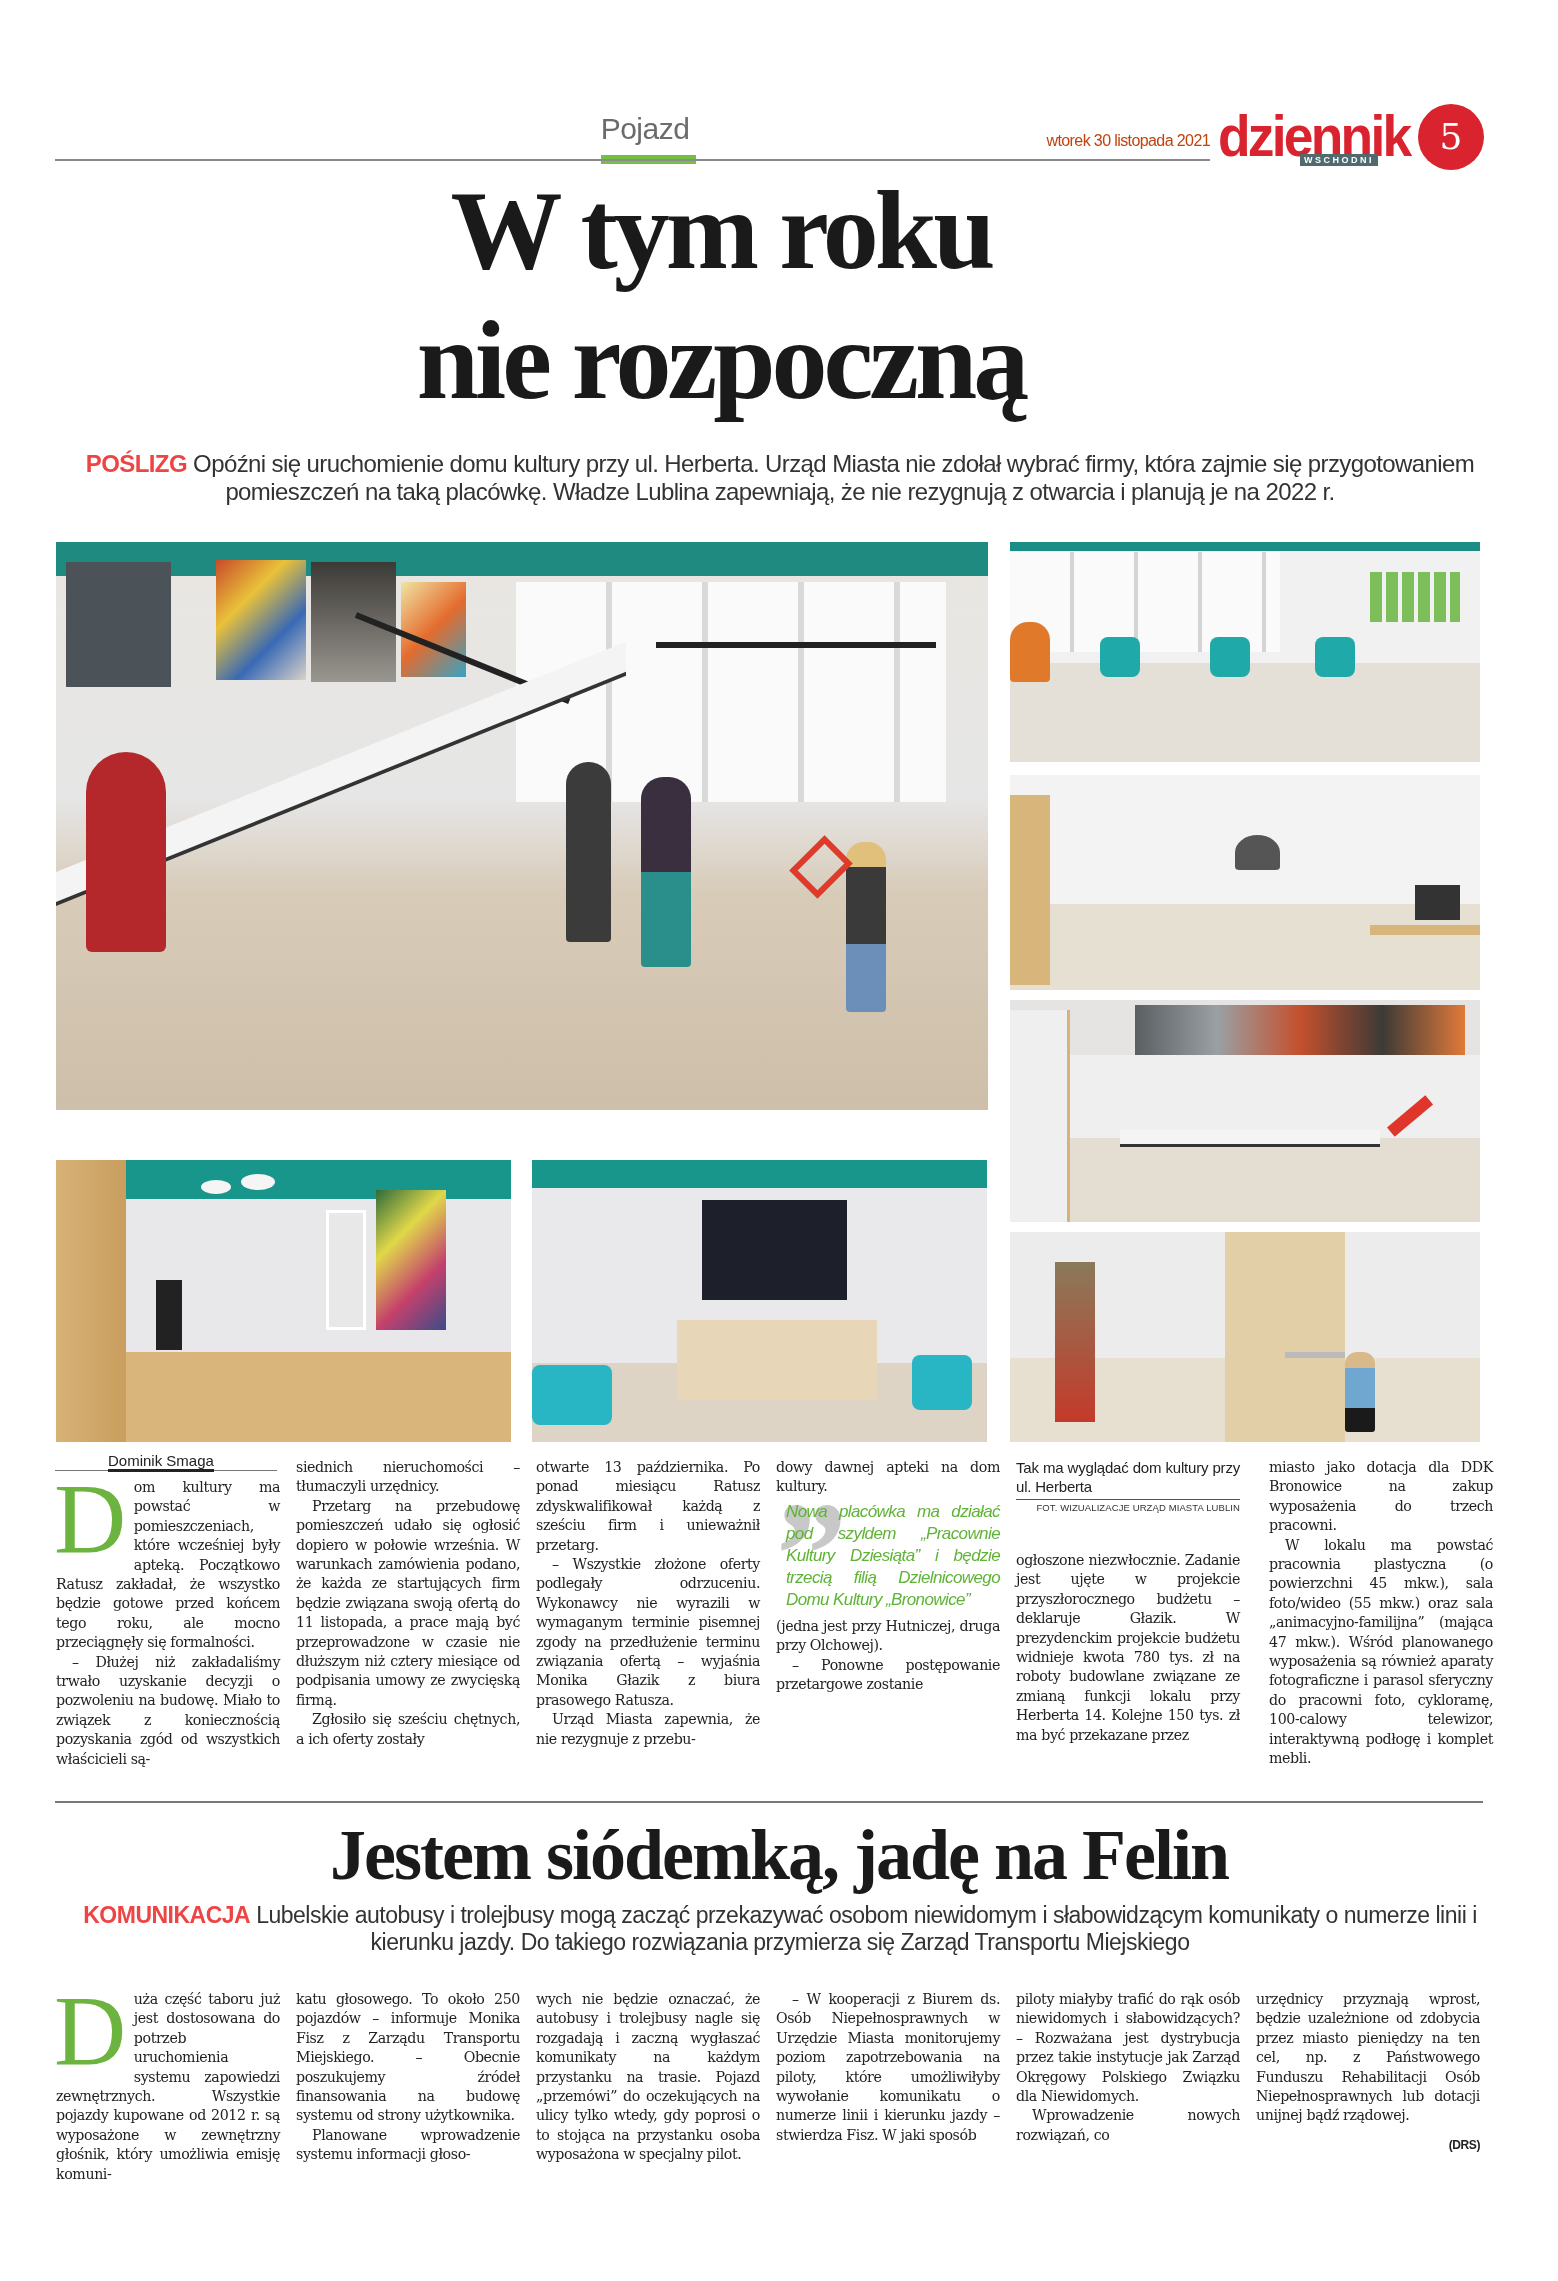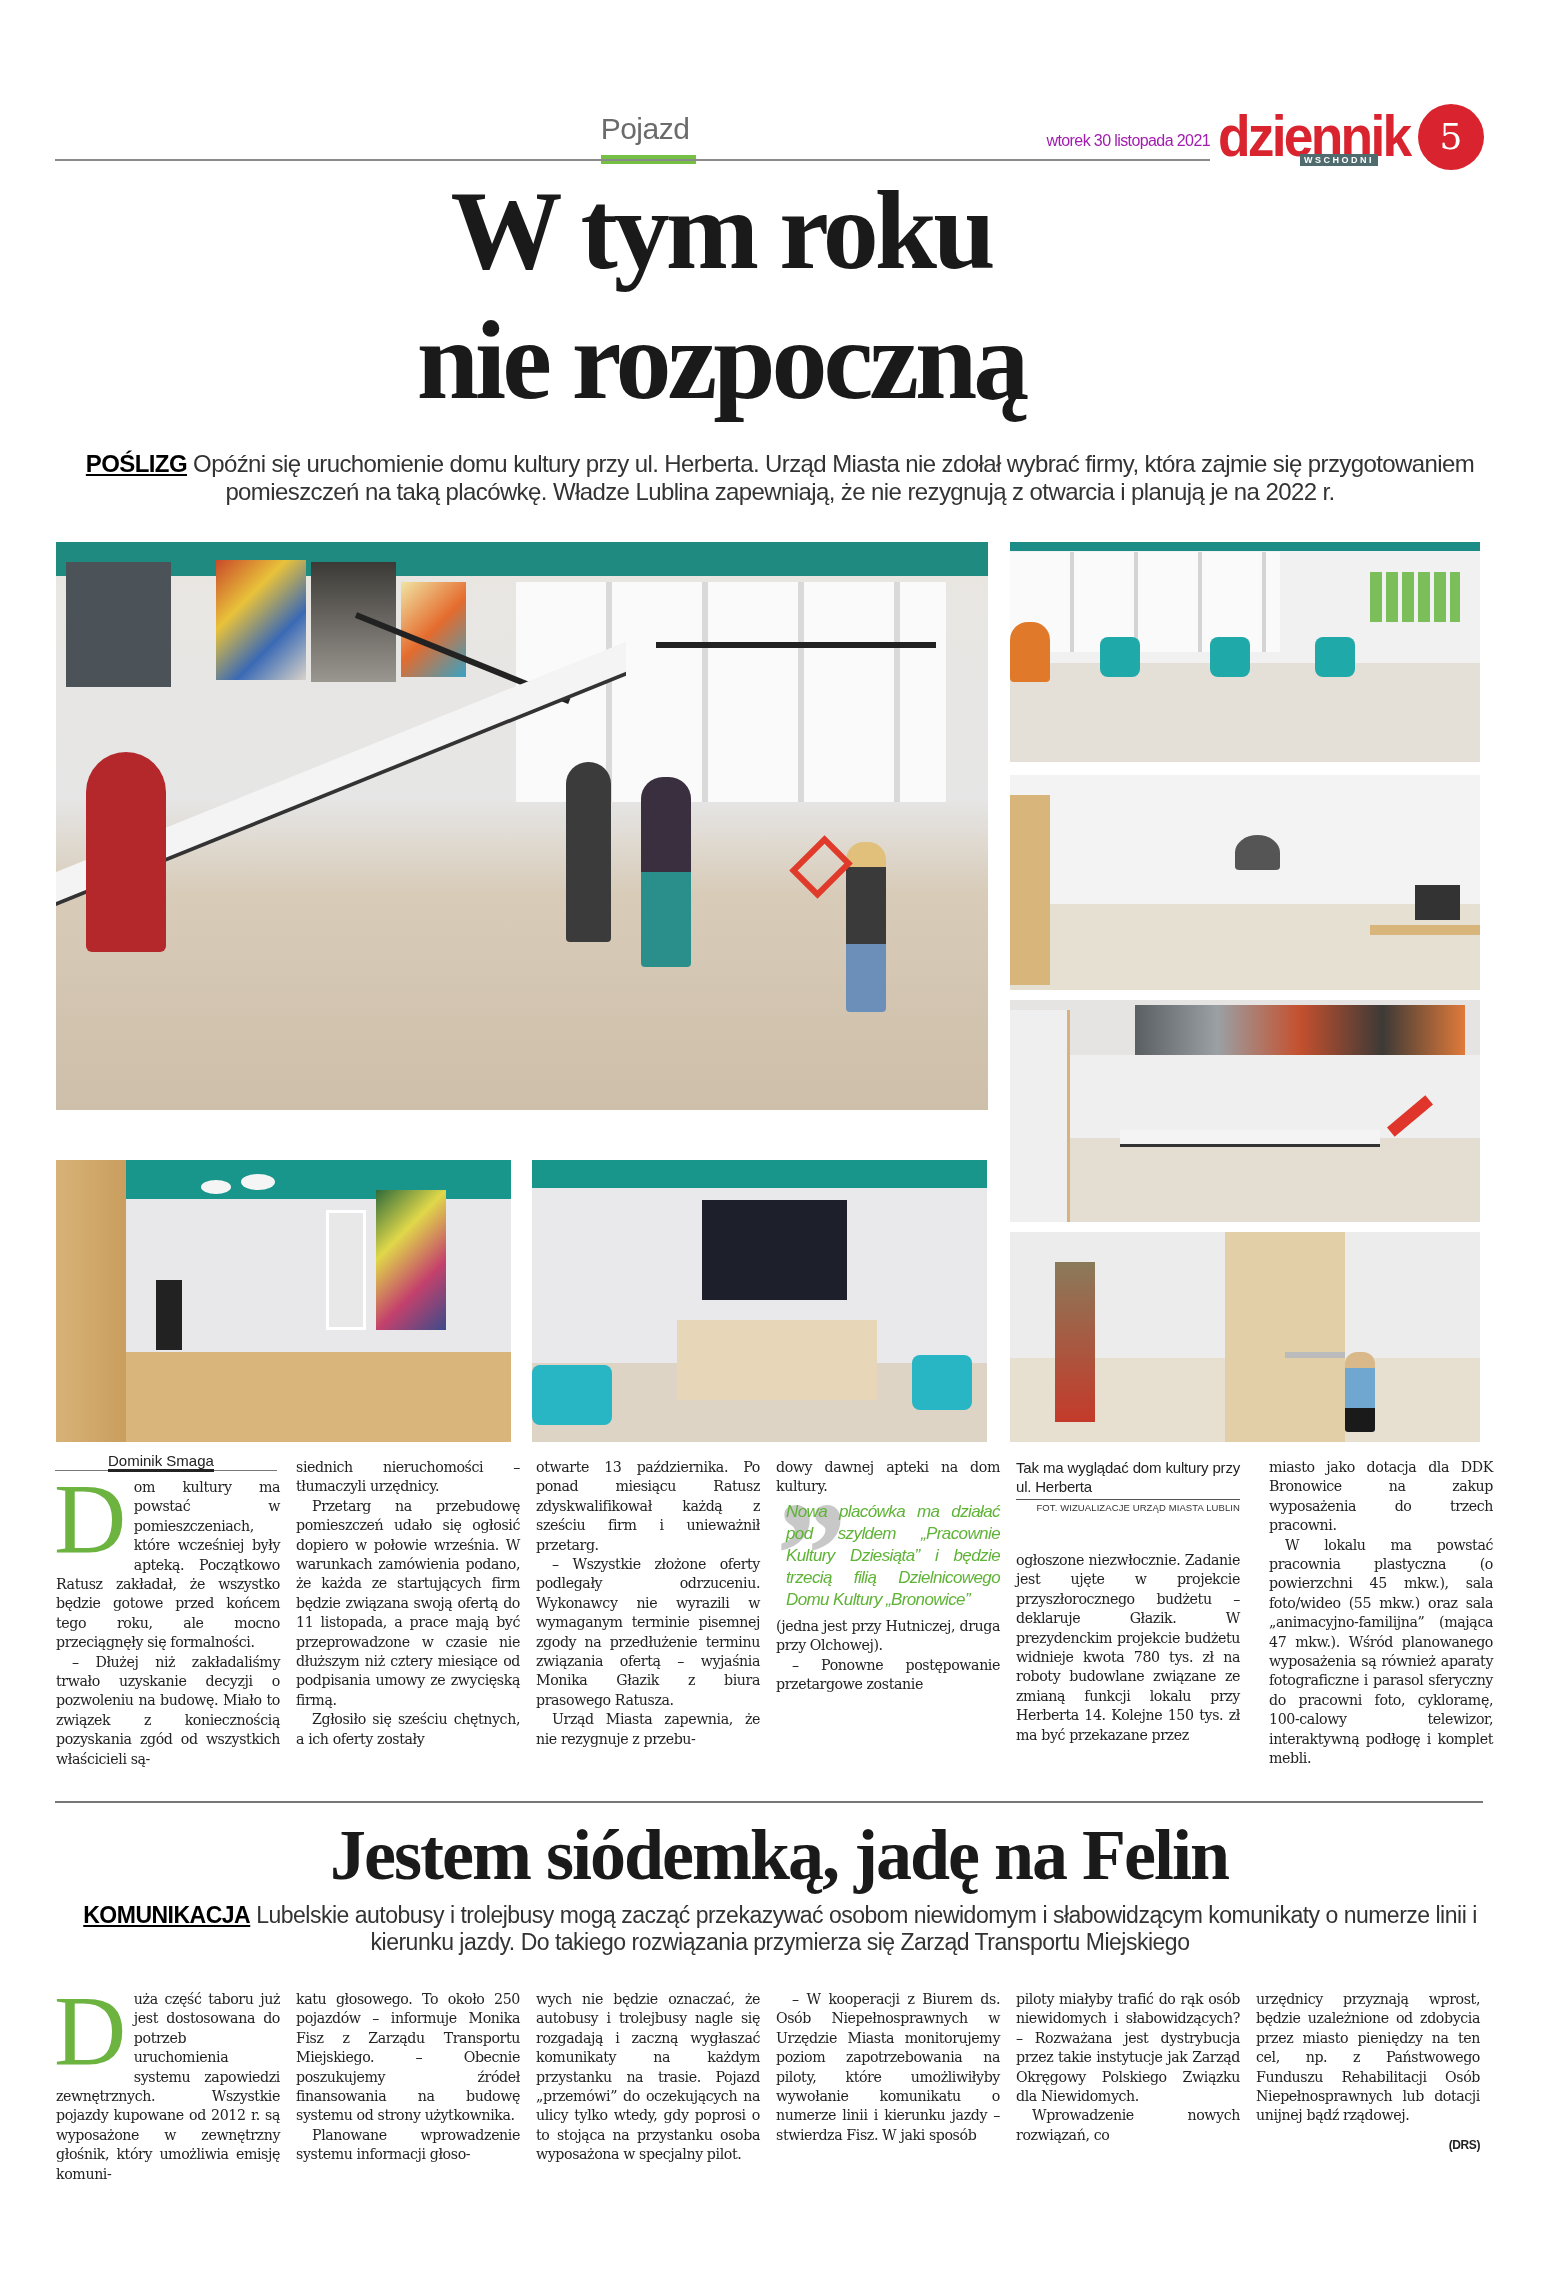--- a/index.html
+++ b/index.html
@@ -7,39 +7,39 @@
   body { position: relative; font-family: "DejaVu Serif", serif; color: #1c1c1c; }
 
   .abs { position: absolute; }
 
   
   .section-label { left: 595px; top: 112px; width: 100px; text-align: center;
     font-family: "Liberation Sans", sans-serif; font-size: 30px; color: #6b6b6b; letter-spacing: -0.5px; font-weight: 300; }
   .section-bar { left: 601px; top: 155px; width: 95px; height: 9px; background: #74bf44; }
   .header-rule { left: 55px; top: 159px; width: 1155px; height: 2px; background: #8a8a8a; }
   .date { left: 1030px; top: 132px; width: 180px; text-align: right;
-    font-family: "Liberation Sans", sans-serif; font-size: 16px; color: #a21caf; letter-spacing: -0.6px; }
+    font-family: "Liberation Sans", sans-serif; font-size: 16px; color: #c2410c; letter-spacing: -0.6px; }
   .logo { left: 1218px; top: 104px; width: 185px; height: 72px; }
   .logo-word { position: absolute; left: 0; top: 0; font-family: "Liberation Sans", sans-serif;
     font-weight: 700; font-size: 58px; line-height: 64px; color: #d9232e; letter-spacing: -3px; transform: scaleX(0.92); transform-origin: left; }
   .logo-sub { position: absolute; left: 82px; top: 50px; background: #4f6b6e; color: #fff;
     font-family: "Liberation Sans", sans-serif; font-size: 9px; font-weight: 700; letter-spacing: 2.5px; padding: 1px 4px; }
   .page-num { left: 1418px; top: 104px; width: 66px; height: 66px; border-radius: 50%; background: #d9232e;
     color: #fff; font-family: "DejaVu Serif", serif; font-size: 36px; line-height: 66px; text-align: center; }
 
   
   .title { left: 0; width: 1442px; text-align: center; font-family: "Liberation Serif", serif; font-weight: 700;
     color: #1a1a1a; letter-spacing: -4px; }
   .title-1 { top: 170px; font-size: 112px; line-height: 120px; }
   .title-2 { top: 300px; font-size: 112px; line-height: 120px; }
 
   .lede { left: 60px; width: 1440px; text-align: center; font-family: "Liberation Sans", sans-serif;
     font-size: 24px; line-height: 28px; color: #333; letter-spacing: -0.6px; }
   .lede-1 { top: 450px; }
-  .kicker { color: #000000; font-weight: 700; text-decoration: underline; }
+  .kicker { color: #ef4444; font-weight: 700; }
 
   
   .photo { overflow: hidden; border: 0; }
   .ph-main { left: 56px; top: 542px; width: 932px; height: 568px;
     background: linear-gradient(180deg, #1f8a80 0%, #1f8a80 6%, #e9e6e2 6%, #e6e6e6 45%, #d8cbb8 62%, #cdbfa9 100%); }
   .ph-small-a { left: 56px; top: 1160px; width: 455px; height: 282px;
     background: linear-gradient(180deg, #18968c 0 14%, #e8e8ea 14% 68%, #d9b57c 68% 100%); }
   .ph-small-b { left: 532px; top: 1160px; width: 455px; height: 282px;
     background: linear-gradient(180deg, #18968c 0 10%, #e9e9ec 10% 72%, #ddd4c6 72% 100%); }
   .ph-r1 { left: 1010px; top: 542px; width: 470px; height: 220px;

